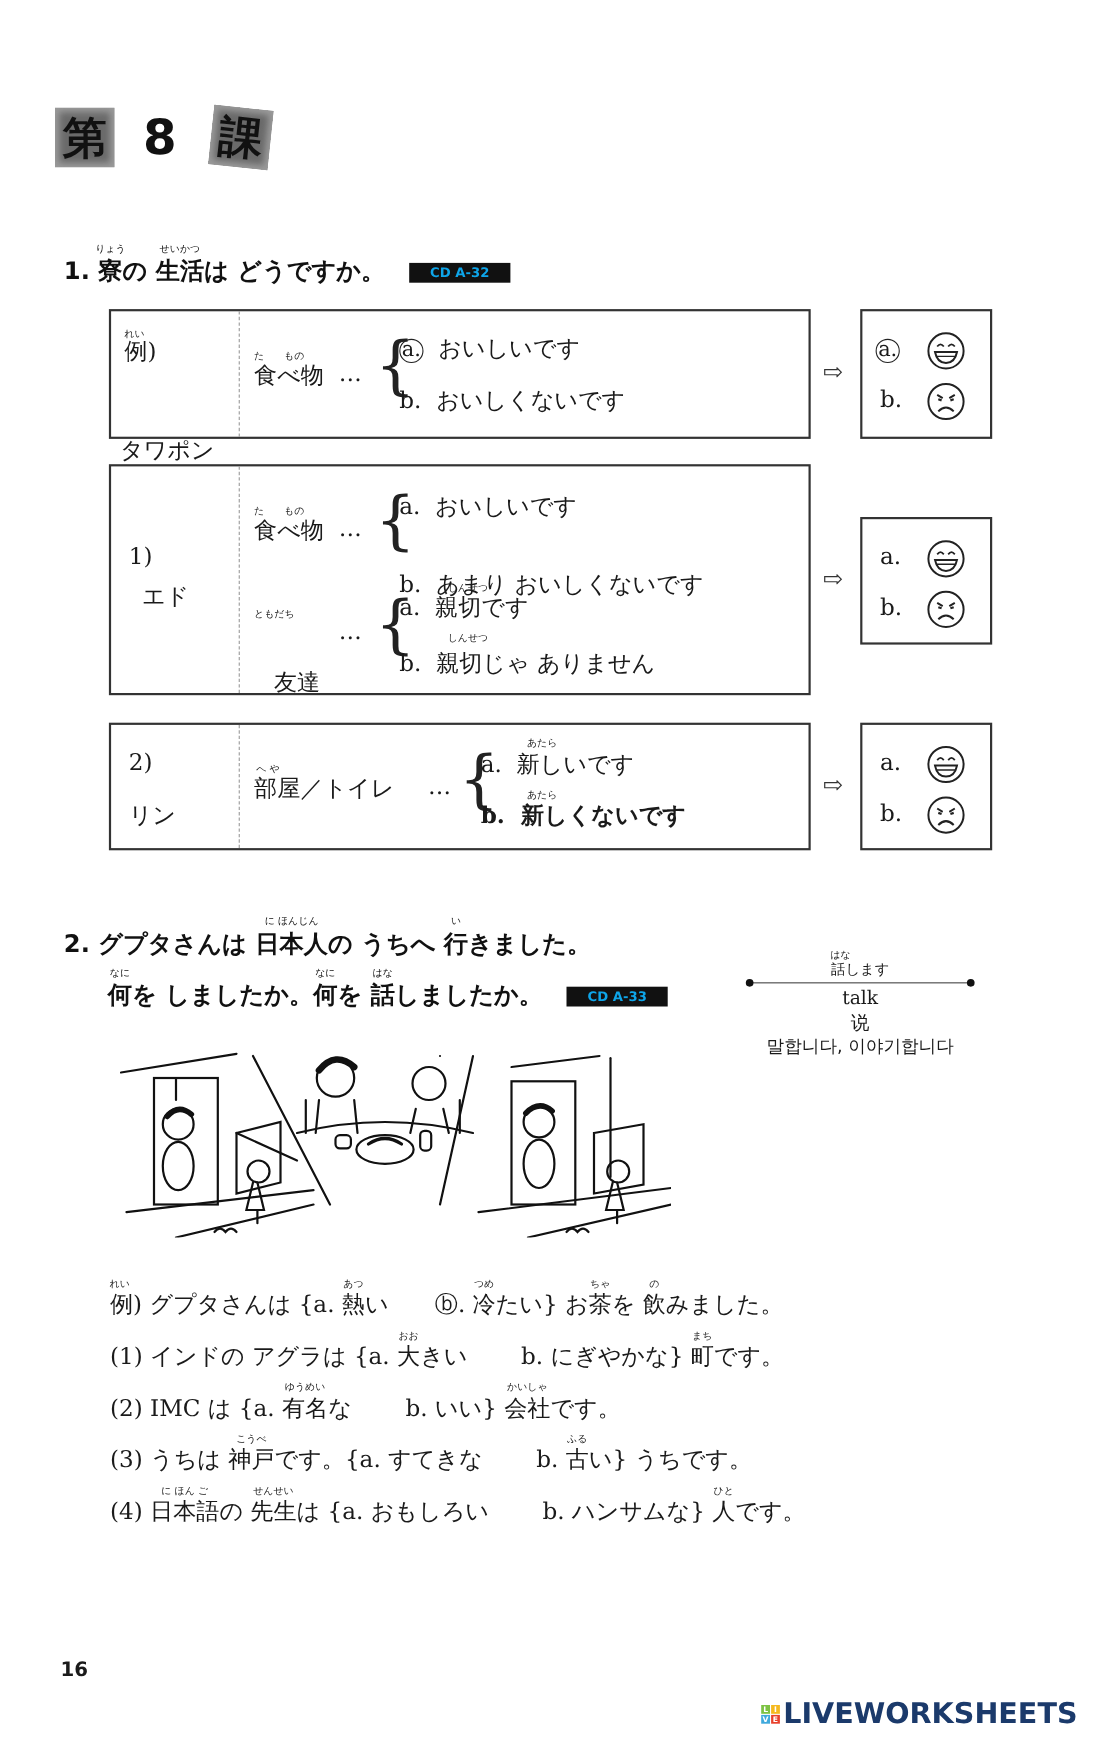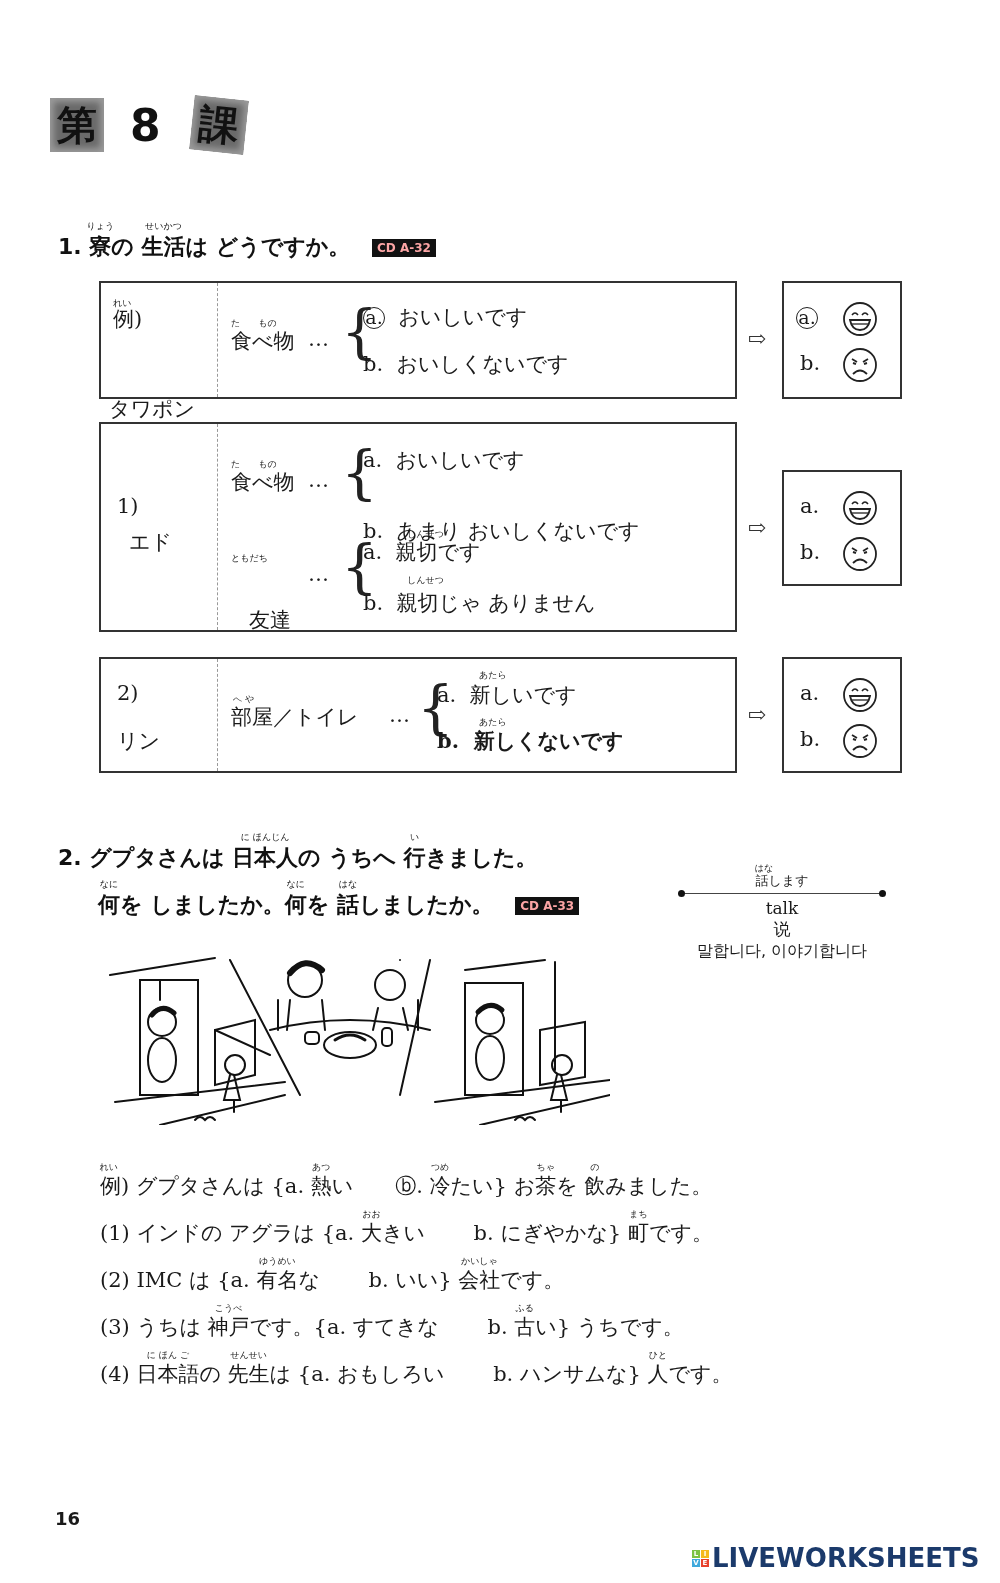--- a/index.html
+++ b/index.html
@@ -12,22 +12,22 @@
     font-family: "DejaVu Sans", sans-serif; font-weight: bold; font-size: 40px; color: #111; }
   .lesson-num { position: absolute; top: 100px; left: 130px; font-family: "DejaVu Sans", sans-serif;
     font-weight: bold; font-size: 44px; color: #111; }
 
   
   .section-head { position: absolute; font-family: "DejaVu Sans", sans-serif; font-weight: bold;
     font-size: 22px; color: #111; white-space: nowrap; }
   .ruby-wrap { position: relative; display: inline-block; }
   .rt { position: absolute; left: 50%; transform: translateX(-50%); top: -12px; font-size: 9px;
     white-space: nowrap; font-weight: normal; }
-  .cd-badge { display:inline-block; background:#111; color:#fca5a5; font-family: "DejaVu Sans", sans-serif;
-    font-weight:bold; font-size: 12px; padding: 2px 5px; margin-left: 14px; vertical-align: middle; }
+  .cd-badge { display:inline-block; background:#111; color:#0ea5e9; font-family: "DejaVu Sans", sans-serif;
+    font-weight:bold; font-size: 12px; padding: 2px 19px; margin-left: 14px; vertical-align: middle; }
 
   
   .ex-box { position: absolute; border: 2px solid #333; background: #fff; }
   .ex-divider { position: absolute; top: 0; bottom: 0; border-left: 1px dashed #999; }
   .ex-text { position: absolute; font-size: 21px; white-space: nowrap; color: #1a1a1a; }
   .bracket { position: absolute; font-size: 58px; font-weight: 200; color: #222; line-height: 1; }
   .circled { display:inline-block; border: 1.5px solid #222; border-radius: 50%; width: 22px; height: 22px;
     line-height: 18px; text-align:center; font-size: 19px; }
 
   .arrow { position: absolute; font-size: 22px; color: #333; }

